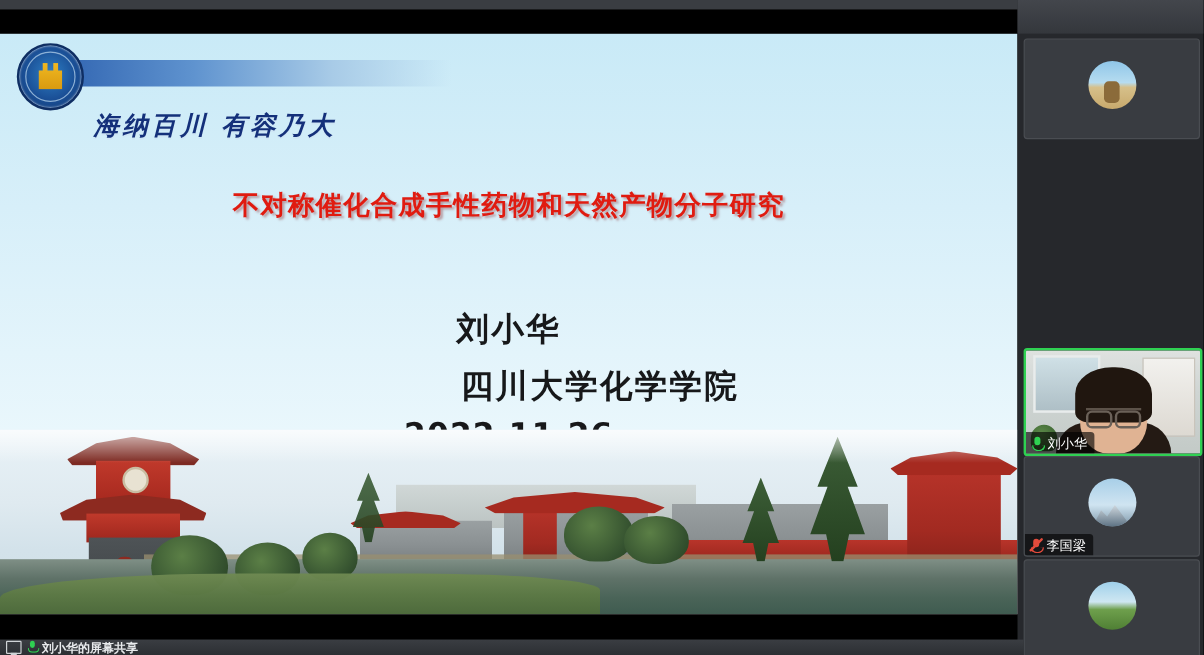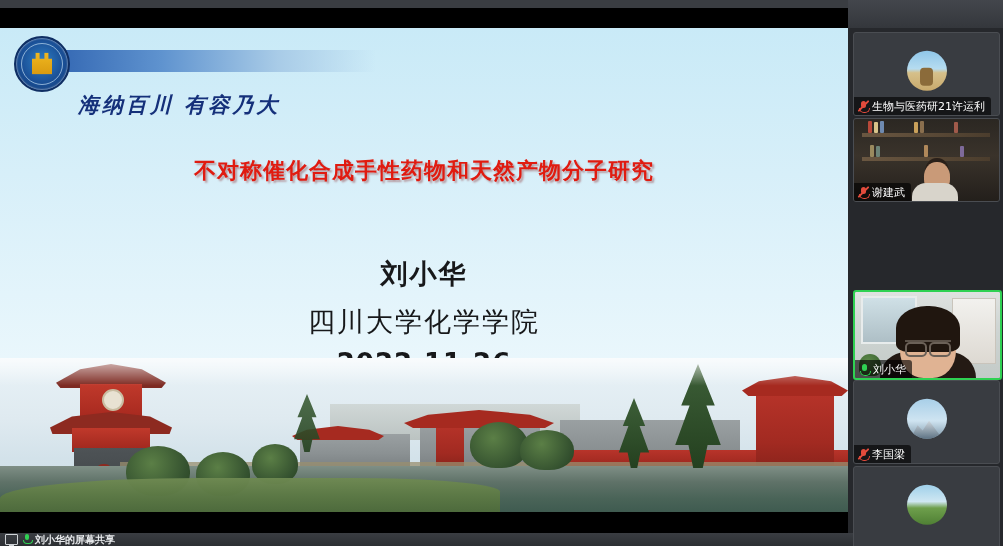--- a/index.html
+++ b/index.html
@@ -39,22 +39,22 @@
        font-family:"DejaVu Sans",sans-serif;font-size:20px;font-weight:bold;color:#c00d0d;
        letter-spacing:2px;white-space:nowrap;text-shadow:1px 1px 0 rgba(255,255,255,.6);}
 
   
   .title{position:absolute;left:0;top:128px;width:848px;text-align:center;
          font-family:"DejaVu Sans",sans-serif;font-size:22px;font-weight:bold;color:#e01b10;
          letter-spacing:1px;white-space:nowrap;
          text-shadow:2px 2px 2px rgba(120,0,0,.35);}
   .presenter{position:absolute;left:0;top:228px;width:848px;text-align:center;
          font-family:"DejaVu Sans",sans-serif;font-size:27px;font-weight:bold;color:#17181a;letter-spacing:2px;}
-  .affil{position:absolute;left:0;top:276px;width:848px;text-align:center;
-         font-family:"DejaVu Sans",sans-serif;font-size:27px;font-weight:normal;color:#17181a;letter-spacing:2px;}
+  .affil{position:absolute;left:0;top:276px;width:1000px;text-align:center;
+         font-family:"DejaVu Sans",sans-serif;font-size:27px;font-weight:bold;color:#17181a;letter-spacing:2px;}
   .date{position:absolute;left:0;top:320px;width:848px;text-align:center;
          font-family:"DejaVu Sans",sans-serif;font-size:26px;font-weight:bold;color:#17181a;letter-spacing:1px;}
 
   
   .photo{position:absolute;left:0;top:330px;width:848px;height:154px;overflow:hidden;}
   .sky{position:absolute;inset:0;background:linear-gradient(180deg,#e8f2f7 0%,#dfeaf0 40%,#d3e2ea 65%,#cfe0e6 100%);}
   .far-bldg{position:absolute;left:330px;top:46px;width:250px;height:36px;
             background:linear-gradient(180deg,#cdd4d2,#b6bdba);opacity:.85;}
   .bldg{position:absolute;background:linear-gradient(180deg,#9aa0a2 0%,#8b9193 60%,#7d8385 100%);}
   .bldg.red{background:linear-gradient(180deg,#b8342a 0%,#a22a21 70%,#8d241c 100%);}
@@ -223,54 +223,22 @@
       </div>
     </div>
     <div class="black-bottom"></div>
   </div>
 
   <div class="sidebar">
     <div class="sb-head"></div>
 
     <div class="tile" style="top:32px;height:82px;">
       <div class="avatar av-beach"></div>
-      <div class="plate">
-        <span class="mic off">
-            <i></i>
-            <u></u>
-          </span>
-        <span class="nm">生物与医药研21许运利</span>
-      </div>
-    </div>
-
-    <div class="tile" style="top:118px;height:82px;">
-      <div class="vid-office">
-        <div class="shelf" style="left:8px;top:14px;width:128px;height:4px;"></div>
-        <div class="shelf" style="left:8px;top:38px;width:128px;height:4px;"></div>
-        <div class="book" style="left:14px;top:2px;height:12px;background:#b8493a;"></div>
-        <div class="book" style="left:20px;top:3px;height:11px;background:#d8c48a;"></div>
-        <div class="book" style="left:26px;top:2px;height:12px;background:#6f8ab0;"></div>
-        <div class="book" style="left:60px;top:3px;height:11px;background:#c9a05a;"></div>
-        <div class="book" style="left:66px;top:2px;height:12px;background:#8a6f4e;"></div>
-        <div class="book" style="left:100px;top:3px;height:11px;background:#a05a4a;"></div>
-        <div class="book" style="left:16px;top:26px;height:12px;background:#9a8a5e;"></div>
-        <div class="book" style="left:22px;top:27px;height:11px;background:#6c8478;"></div>
-        <div class="book" style="left:70px;top:26px;height:12px;background:#b0885a;"></div>
-        <div class="book" style="left:106px;top:27px;height:11px;background:#7e6a9a;"></div>
-        <div class="head-dark"></div>
-        <div class="torso-dark"></div>
-      </div>
-      <div class="plate">
-        <span class="mic off">
-            <i></i>
-            <u></u>
-          </span>
-        <span class="nm">谢建武</span>
-      </div>
-    </div>
+    </div>
+
 
 
     <div class="tile active" style="top:290px;height:86px;">
       <div class="vid-room">
         <div class="window"></div>
         <div class="cabinet"></div>
         <div class="plant"></div>
         <div class="person-body"></div>
         <div class="person-head"></div>
         <div class="person-hair"></div>

